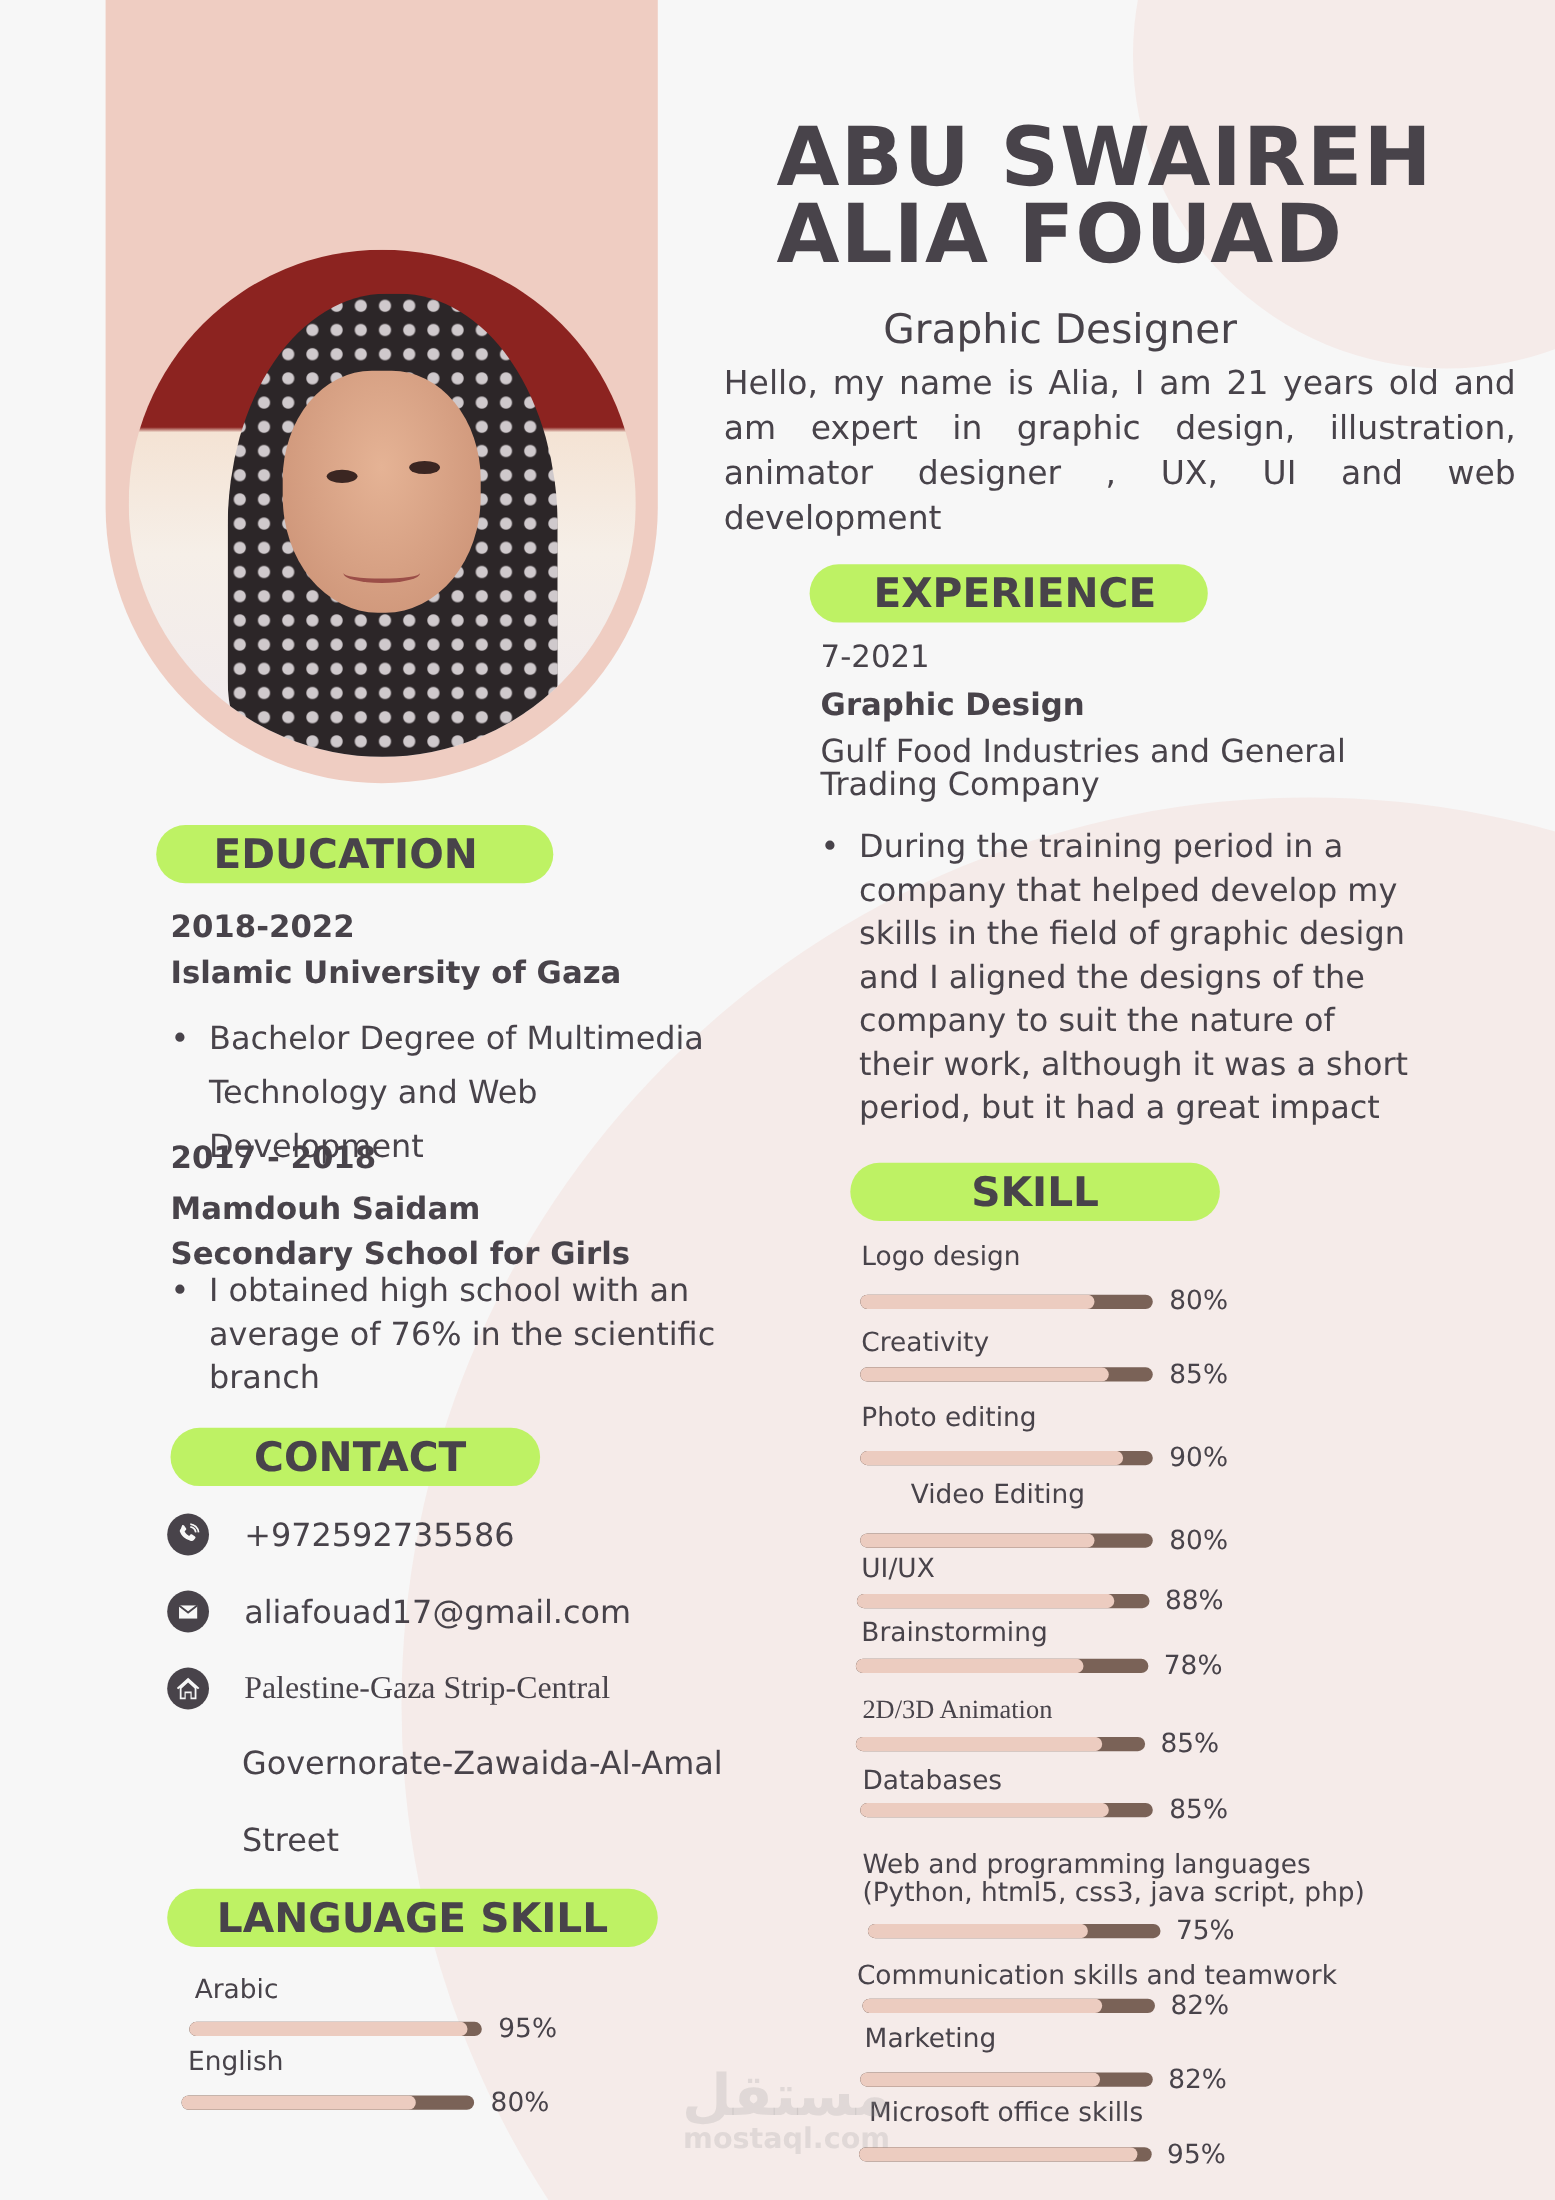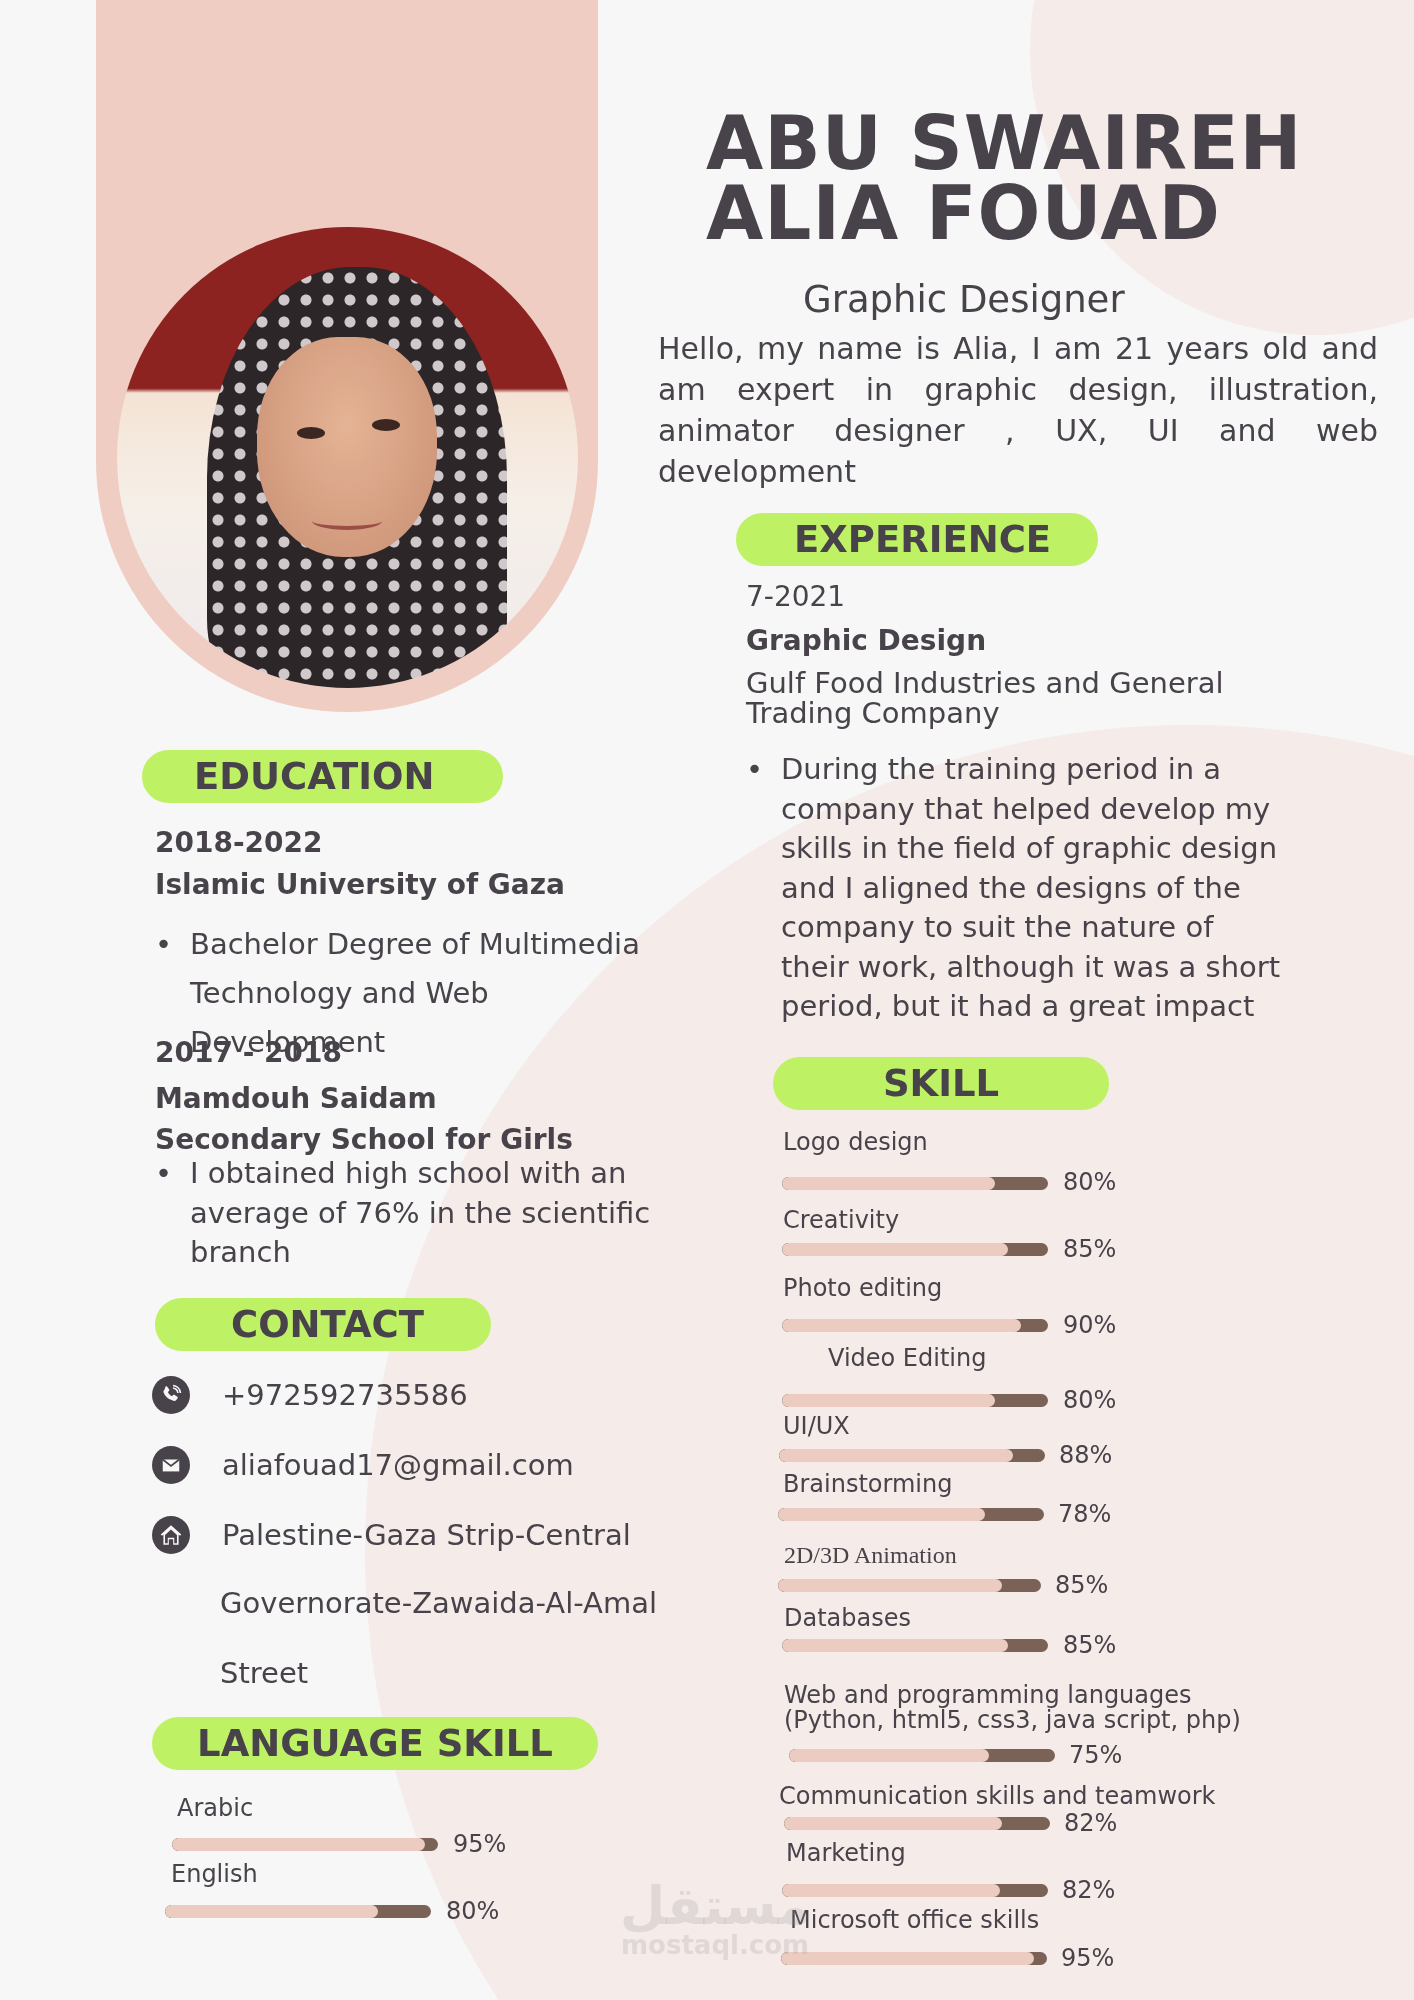--- a/index.html
+++ b/index.html
@@ -191,21 +191,21 @@
 <div class="abs contact-row" style="top:1446px;">
   <span class="contact-icon">
     <svg width="22" height="22" viewBox="0 0 24 24">
         <rect x="3" y="6" width="18" height="13" fill="#f7f7f7"></rect>
         <path d="M3 6l9 7 9-7" stroke="#48434a" stroke-width="1.8" fill="none"></path>
       </svg>
   </span>
   <span class="contact-text">aliafouad17@gmail.com</span>
 </div>
 
-<div class="abs contact-row" style="top:1516px;">
+<div class="abs contact-row" style="top:1516px;font-family:Liberation Serif, serif;">
   <span class="contact-icon">
     <svg width="26" height="26" viewBox="0 0 24 24">
         <path d="M12 3L2.5 11.5l1.2 1.2L5 11.6V21h5v-5h4v5h5v-9.4l1.3 1.1 1.2-1.2z" fill="#f7f7f7"></path>
         <path d="M6.5 12v7.5h2.5v-5h6v5h2.5V12L12 7z" fill="#48434a"></path>
       </svg>
   </span>
   <span class="contact-text">Palestine-Gaza Strip-Central</span>
 </div>
 <div class="abs addr-line" style="top:1586px;">Governorate-Zawaida-Al-Amal</div>
 <div class="abs addr-line" style="top:1656px;">Street</div>

